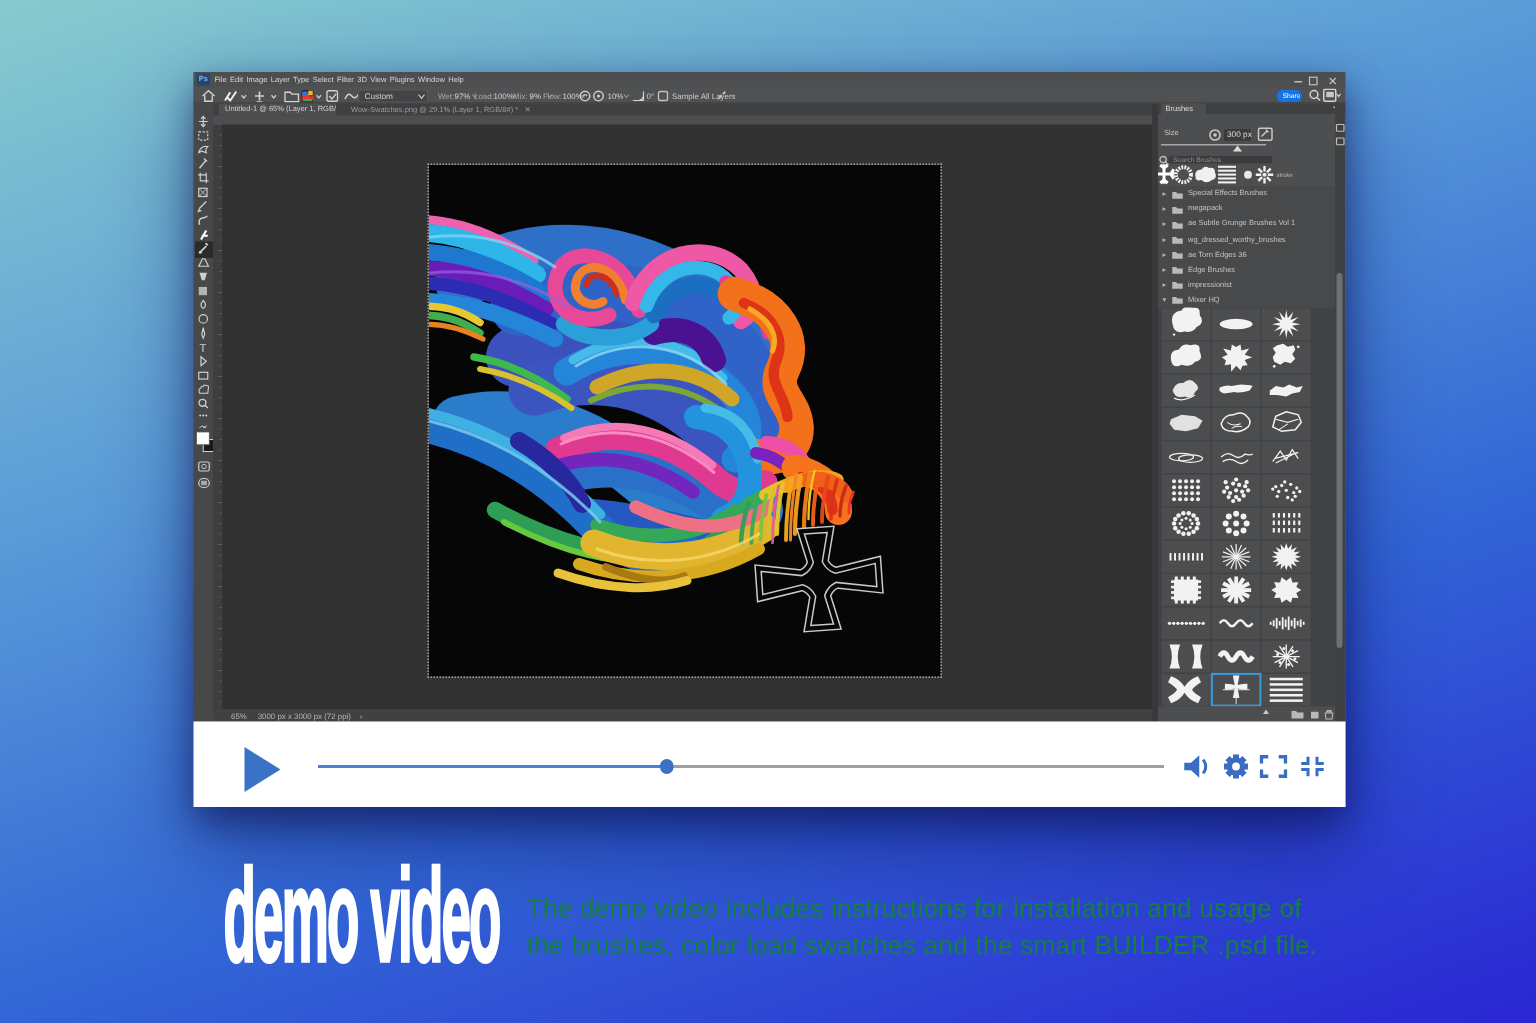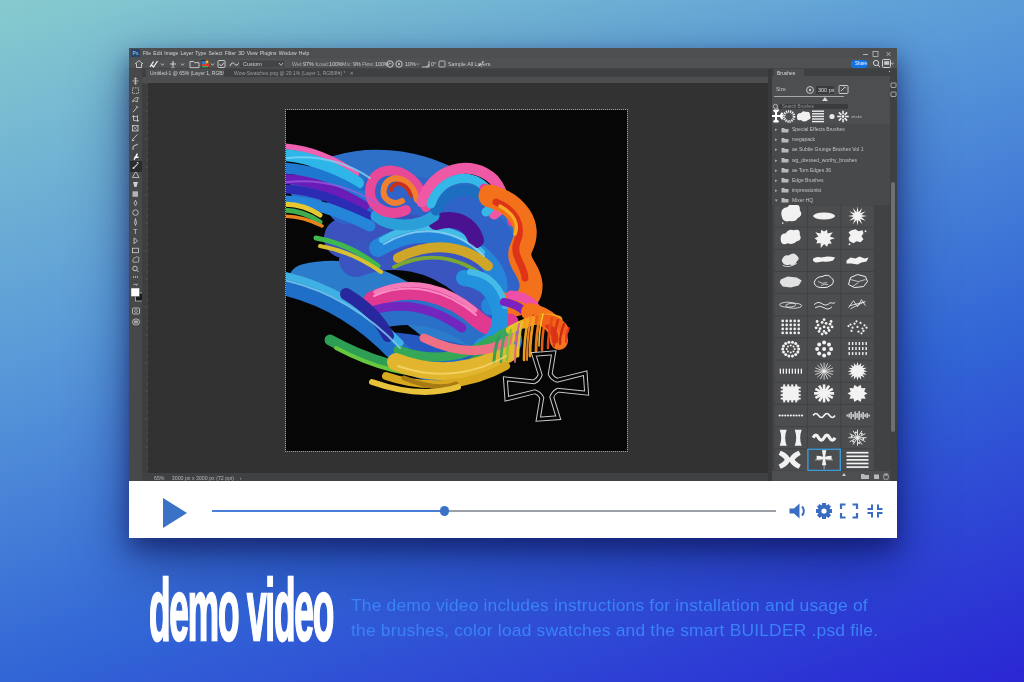--- a/index.html
+++ b/index.html
@@ -30,21 +30,21 @@
   .status{position:absolute;left:13px;top:425px;width:626px;height:8px;background:#3f4143;}
   .status>div{transform:scale(0.5);transform-origin:left top;font-size:10.5px;color:#b7b7b7;white-space:nowrap;margin-left:12px;margin-top:1.5px;}
   .pdivider{position:absolute;left:639px;top:21px;width:4px;height:412px;background:#39393b;}
   .panel{position:absolute;left:643px;top:21px;width:125px;height:412px;background:#4d4e50;}
   .dock{position:absolute;left:761px;top:21px;width:7px;height:412px;background:#3f4042;}
   .scroll{position:absolute;left:762px;top:134px;width:4px;height:250px;background:#6e6f71;border-radius:2px;}
   .player{position:absolute;left:0;top:433px;width:768px;height:57px;background:#ffffff;}
   .logo{position:absolute;left:149px;top:560px;color:#fff;font-weight:bold;
     font-size:59px;transform:scale(0.598,1.49);transform-origin:left top;letter-spacing:-2px;
     -webkit-text-stroke:1.6px #ffffff;}
-  .desc{position:absolute;left:351px;top:593px;color:#3b82f6;font-size:17.4px;line-height:25px;letter-spacing:0.2px;}
+  .desc{position:absolute;left:351px;top:593px;color:#15803d;font-size:17.4px;line-height:25px;letter-spacing:0.2px;}
 </style>
 </head>
 <body>
 <div class="card">
   <div class="ps">
     <div class="menubar">
       <div class="pslogo">Ps</div>
       <div class="menutxt">
           <div>File Edit Image Layer Type Select Filter 3D View Plugins Window Help</div>
         </div>

